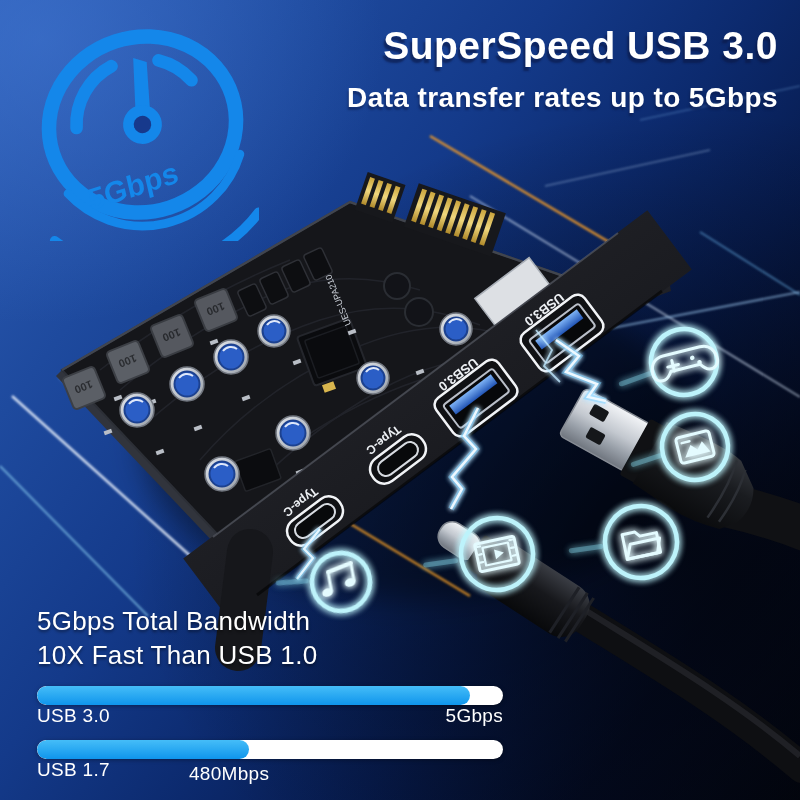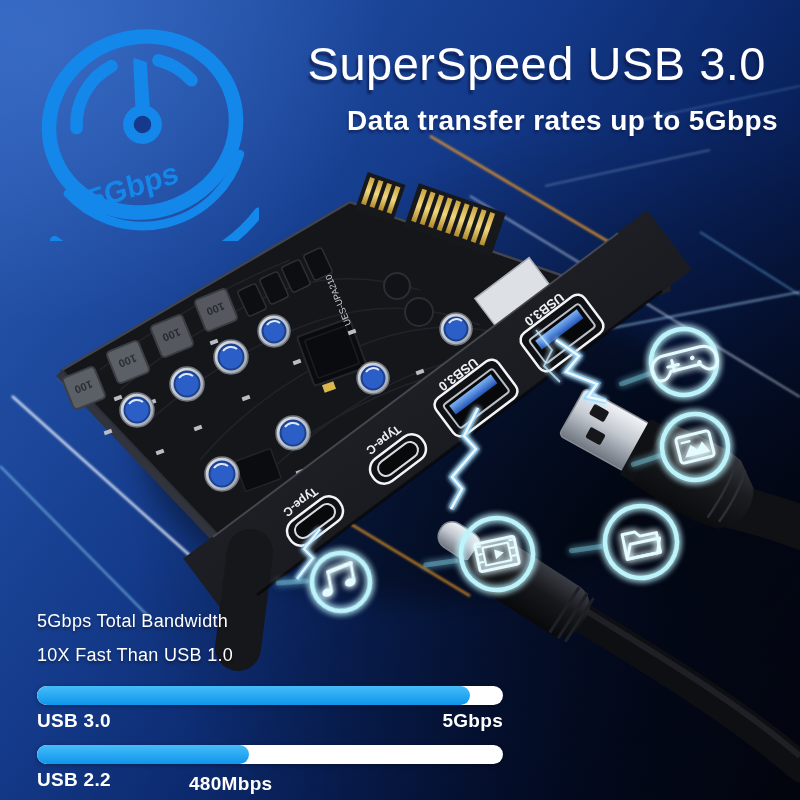--- a/index.html
+++ b/index.html
@@ -5,34 +5,34 @@
   html,body{margin:0;padding:0;background:#02050e;}
   .stage{position:relative;width:800px;height:800px;overflow:hidden;
     font-family:"Liberation Sans",sans-serif;
     background:
       radial-gradient(900px 700px at 86% 68%, rgba(2,4,10,.78), rgba(2,4,10,0) 62%),
       radial-gradient(520px 430px at 5% 5%, rgba(66,120,212,.55), rgba(66,120,212,0) 66%),
       linear-gradient(126deg,#2e5eb6 0%,#1e4a9e 22%,#143a8a 40%,#0c2a6e 55%,#071c50 68%,#030b24 84%,#02050e 100%);}
   .scene{position:absolute;left:0;top:0;width:800px;height:800px;}
   .gauge{position:absolute;left:26px;top:8px;width:233px;height:233px;}
   .hero{position:absolute;top:24px;right:22px;text-align:right;color:#fff;}
-  .hero h1{margin:12px;font-size:47px;font-weight:400;letter-spacing:.5px;
+  .hero h1{margin:0;font-size:39px;font-weight:700;letter-spacing:.5px;
     text-shadow:-2px 4px 2px rgba(10,24,70,.65);}
   .hero .sub{margin-top:14px;font-size:28px;font-weight:700;letter-spacing:.4px;
     text-shadow:-1px 3px 2px rgba(10,24,70,.5);}
   .bottom{position:absolute;left:37px;top:604px;width:466px;color:#fff;}
-  .headline{font-size:18px;font-weight:500;line-height:34px;letter-spacing:.3px;
+  .headline{font-size:26px;font-weight:500;line-height:34px;letter-spacing:.3px;
     text-shadow:0 2px 3px rgba(0,0,0,.45);}
   .bar-block{margin-top:14px;}
   .bar-block + .bar-block{margin-top:13px;}
   .track{width:100%;height:19px;border-radius:10px;background:#ffffff;overflow:hidden;
     box-shadow:0 1px 4px rgba(0,0,0,.35);}
   .fill{height:100%;border-radius:10px;background:linear-gradient(180deg,#45bdf8,#0f95ec);}
   .bar-labels{position:relative;display:flex;justify-content:space-between;
-    margin-top:5px;font-size:19px;font-weight:700;letter-spacing:.3px;}
+    font-size:19px;font-weight:400;letter-spacing:.3px;}
   .bar-labels .mid{position:absolute;left:152px;top:4px;}
 </style>
 </head>
 <body>
 
 <div class="stage">
 
   <svg class="scene" viewBox="0 0 800 800">
     <defs>
       <linearGradient id="metal" x1="0" y1="0" x2="0" y2="1">
@@ -398,19 +398,19 @@
         <span>USB 3.0</span>
         <span>5Gbps</span>
       </div>
     </div>
 
     <div class="bar-block">
       <div class="track">
         <div class="fill" style="width: 45.5%;"></div>
       </div>
       <div class="bar-labels">
-        <span>USB 2.2</span>
+        <span>USB 1.7</span>
         <span class="mid">480Mbps</span>
       </div>
     </div>
   </section>
 
 </div>
 
 </body></html>

